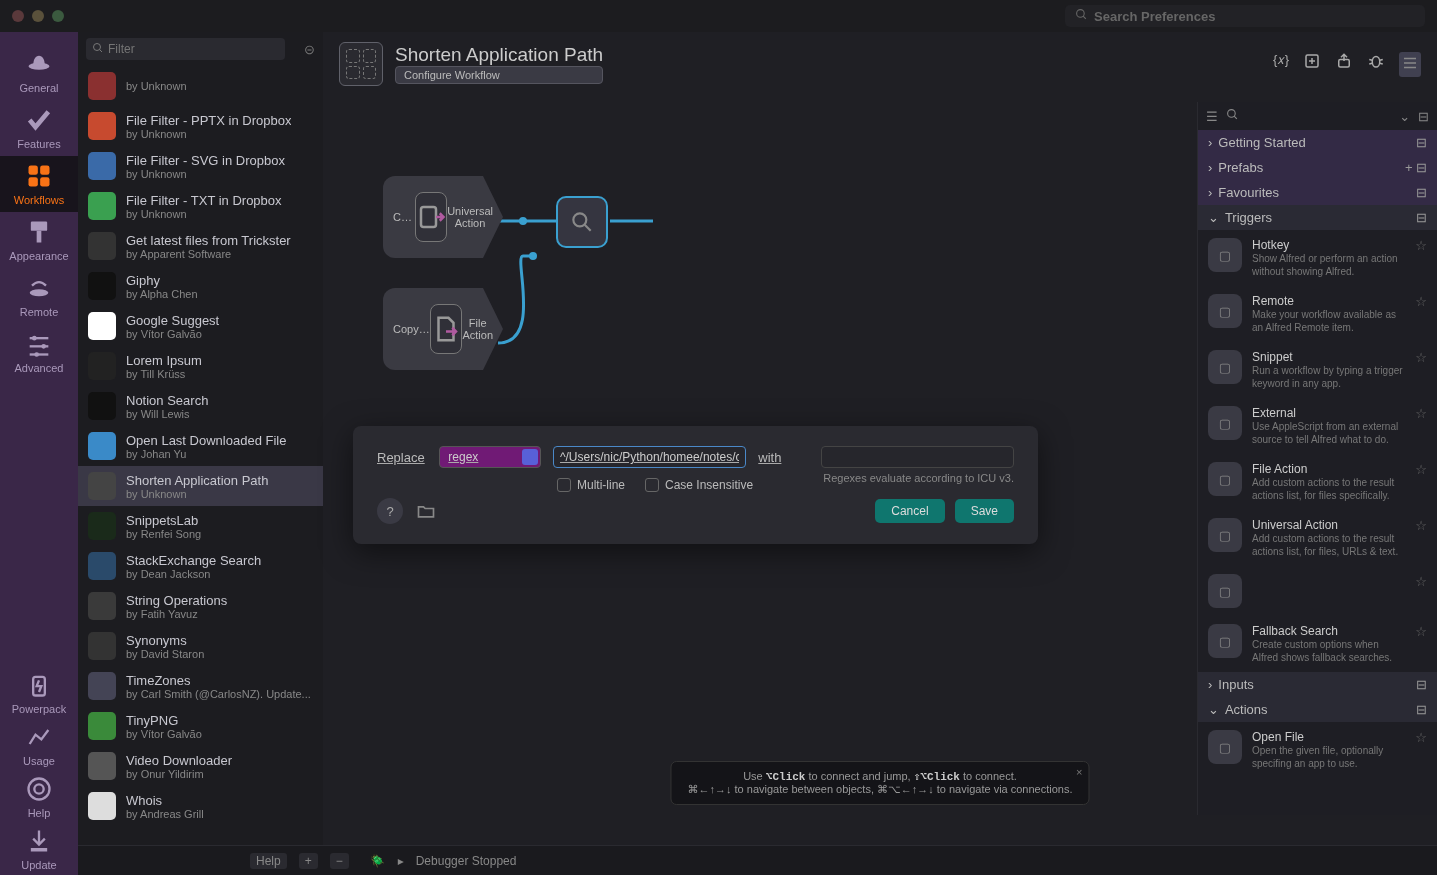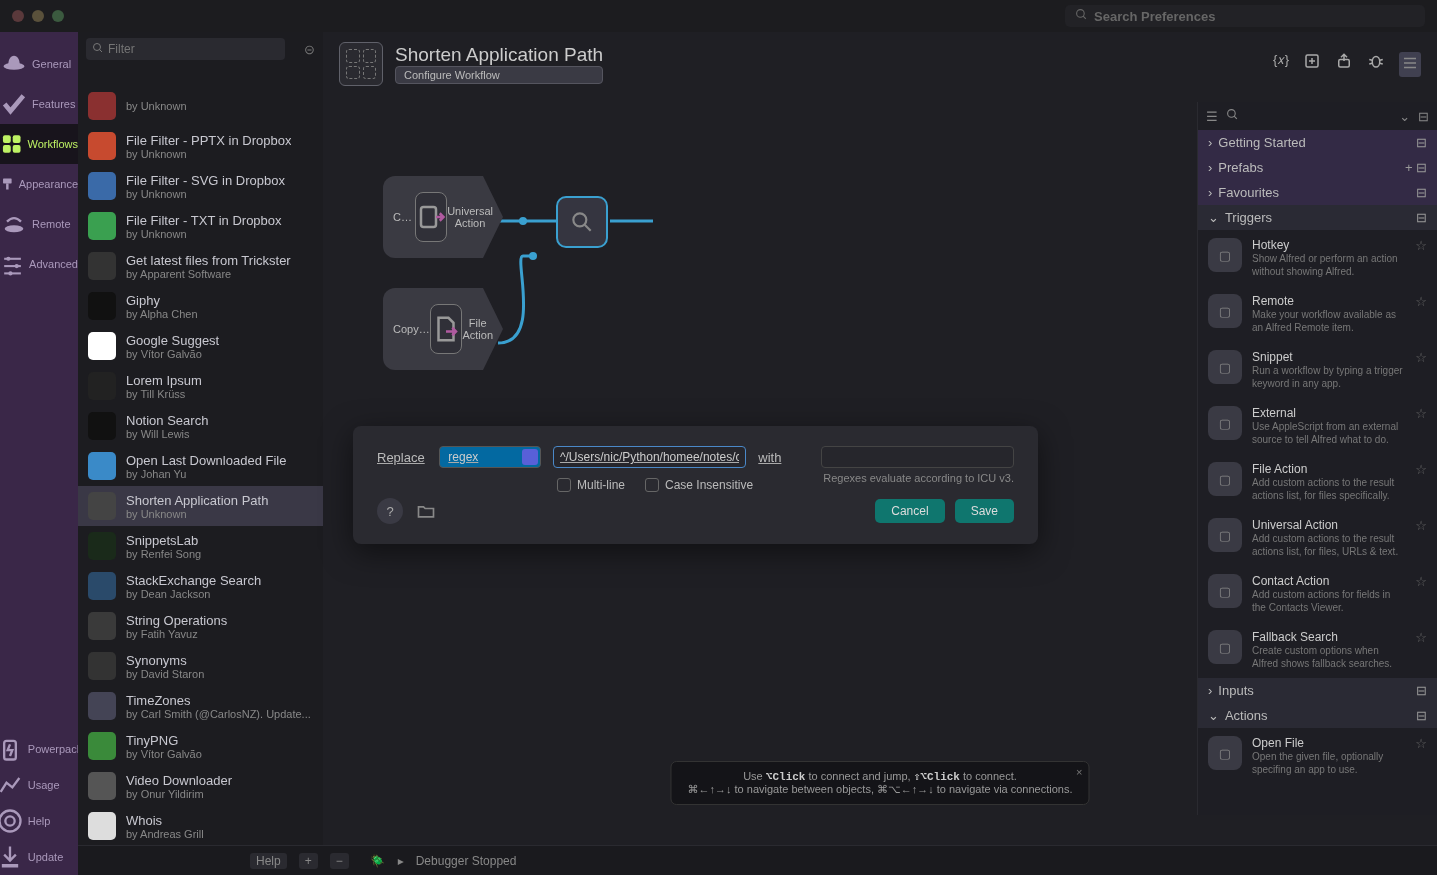--- a/index.html
+++ b/index.html
@@ -25,29 +25,29 @@
 
 
 .titlebar { height:32px; background:#1c1c1f; display:flex; align-items:center; padding:0 12px; justify-content:space-between;font-weight:bold; }
 .traffic { display:flex; gap:8px; }
 .tl { width:12px; height:12px; border-radius:50%; }
 .tl.red{background:#5a393b;} .tl.yel{background:#5a513b;} .tl.grn{background:#3b5a3f;}
 .search-pref { display:flex; align-items:center; gap:6px; background:#222226; border-radius:5px; padding:3px 10px; width:360px; color:#666;}
 
 
 .rail { position:absolute; left:0; top:32px; bottom:0; width:78px; background:var(--purple); display:flex; flex-direction:column; align-items:center; padding-top:12px; }
-.rail-item { display:flex; align-items:center; gap:4px; padding:6px 0; width:100%; cursor:pointer; color:#aa99bb; }
-.rail-item.sel { background:#18141c; color:#bef264; }
+.rail-item { display:flex; flex-direction:column; align-items:center; gap:4px; padding:6px 0; width:100%; cursor:pointer; color:#aa99bb; }
+.rail-item.sel { background:#18141c; color:#f97316; }
 .rail-item span { font-size:11px; }
 .rail svg { width:28px; height:28px; }
 .rail .spacer { flex:1; }
 .rail .bottom .rail-item{padding:4px 0;}
 
 
-.wf-list { position:absolute; left:78px; top:32px; bottom:30px; width:245px; background:#1c1c20; display:flex; flex-direction:column;gap:20px; }
+.wf-list { position:absolute; left:78px; top:32px; bottom:30px; width:245px; background:#1c1c20; display:flex; flex-direction:column; }
 .filter-row { padding:6px 8px; display:flex; align-items:center; gap:6px; }
 .filter-row input { flex:1; background:#2a2a30; border:none; border-radius:4px; padding:4px 22px; color:#ccc; font-size:12px; }
 .filter-wrap{position:relative;flex:1;}
 .filter-wrap .si{position:absolute;left:6px;top:4px;color:#777;}
 .filter-opts{color:#777;cursor:pointer;}
 .wf-items { overflow:auto; flex:1; }
 .wf-item { display:flex; gap:10px; padding:6px 10px; align-items:center; cursor:pointer; }
 .wf-item.sel { background:var(--sel); }
 .wf-icon { width:28px; height:28px; border-radius:5px; display:flex; align-items:center; justify-content:center; font-size:14px; flex-shrink:0; }
 .wf-item .txt { display:flex; flex-direction:column; overflow:hidden;}
@@ -73,21 +73,21 @@
 .hex{clip-path:polygon(0 0,calc(100% - 20px) 0,100% 50%,calc(100% - 20px) 100%,0 100%);}
 .nlabel{white-space:nowrap;overflow:hidden;text-overflow:ellipsis;max-width:100px;}
 
 
 svg.wires{position:absolute;inset:0;width:100%;height:100%;pointer-events:none;}
 
 
 .modal { position:absolute; left:30px; top:330px; width:685px; background:var(--modal-bg); border-radius:8px; padding:20px 24px; box-shadow:0 8px 30px rgba(0,0,0,.5); }
 .modal-row { display:flex; align-items:center; gap:12px; margin-bottom:10px;text-decoration:underline; }
 .modal-row label { color:#bbb; width:55px; }
-.sel-box { background:#0369a1; border:1px solid #555; border-radius:4px; padding:3px 22px 3px 8px; color:#ccc; position:relative; font-size:12px; width:108px;}
+.sel-box { background:#701a75; border:1px solid #555; border-radius:4px; padding:3px 22px 3px 8px; color:#ccc; position:relative; font-size:12px; width:108px;}
 .sel-box::after{content:"";position:absolute;right:2px;top:2px;bottom:2px;width:16px;background:#5860d8;border-radius:3px;}
 .txt-in { background:#26262c; border:1px solid #4a88c8; border-radius:4px; padding:3px 6px; color:#ccc; font-size:12px; }
 .txt-in2 { background:#26262c; border:1px solid #444; border-radius:4px; padding:3px 6px; color:#ccc; font-size:12px; }
 .chk-row{display:flex;gap:20px;margin-left:180px;color:#bbb;font-size:12px;margin-bottom:8px;}
 .chk{display:flex;gap:6px;align-items:center;}
 .chkbox{width:14px;height:14px;border:1px solid #666;border-radius:3px;background:#2a2a30;}
 .regex-note{color:#888;font-size:11px;text-align:right;margin-top:-28px;}
 .modal-foot{display:flex;align-items:center;gap:10px;margin-top:14px;}
 .help-ic,.folder-ic{width:26px;height:26px;border-radius:50%;background:#3a3a44;display:flex;align-items:center;justify-content:center;color:#aaa;cursor:pointer;}
 .folder-ic{border-radius:4px;background:transparent;}
@@ -568,24 +568,20 @@
         <div class="pal-item">
           <div class="ic">▢</div>
   <div class="txt">
             <div class="t">Universal Action</div>
   <div class="d">Add custom actions to the result actions list, for files, URLs &amp; text.</div>
           </div>
   <span class="star">☆</span>
         </div>
         <div class="pal-item">
           <div class="ic">▢</div>
-  <div class="txt">
-            <div class="t">Contact Action</div>
-  <div class="d">Add custom actions for fields in the Contacts Viewer.</div>
-          </div>
   <span class="star">☆</span>
         </div>
         <div class="pal-item">
           <div class="ic">▢</div>
   <div class="txt">
             <div class="t">Fallback Search</div>
   <div class="d">Create custom options when Alfred shows fallback searches.</div>
           </div>
   <span class="star">☆</span>
         </div>

